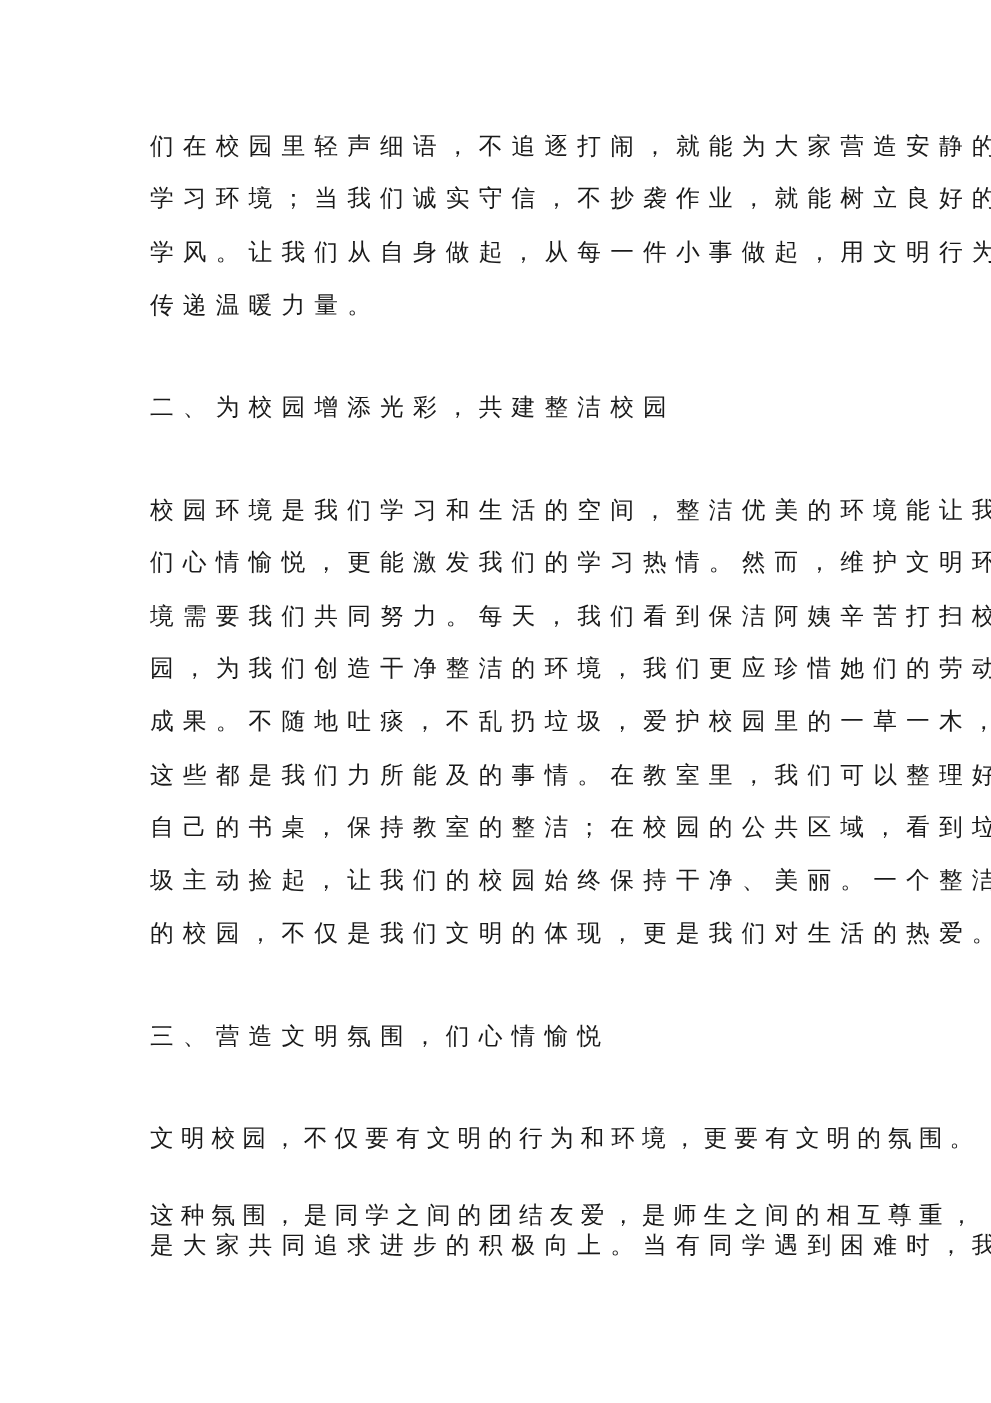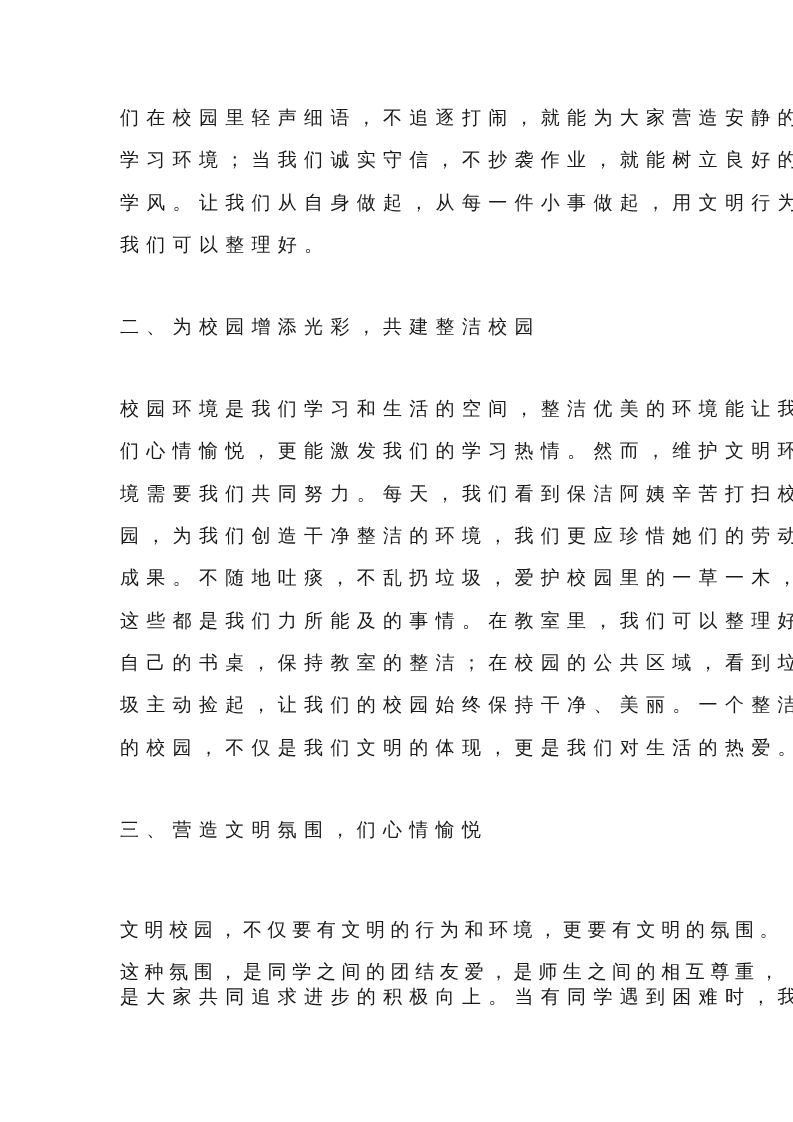--- a/index.html
+++ b/index.html
@@ -25,50 +25,49 @@
     position: absolute;
     left: 0;
     white-space: nowrap;
     font-size: 19px;
     line-height: 26px;
     letter-spacing: 7.3px;
     height: 26px;
   }
   .line.mixed {
     letter-spacing: 7.6px;
-    margin-top: 18px;
   }
 </style>
 </head>
 <body>
 
 <div class="page">
 
   <div>
     <div class="line" style="top:4px">们在校园里轻声细语，不追逐打闹，就能为大家营造安静的</div>
     <div class="line" style="top:46px">学习环境；当我们诚实守信，不抄袭作业，就能树立良好的</div>
     <div class="line" style="top:89px">学风。让我们从自身做起，从每一件小事做起，用文明行为</div>
-    <div class="line" style="top:131px">我们可以整理好。</div>
+    <div class="line" style="top:131px">传递温暖力量。</div>
   </div>
 
   <div class="line" style="top:213px">二、为校园增添光彩，共建整洁校园</div>
 
   <div>
     <div class="line" style="top:295px">校园环境是我们学习和生活的空间，整洁优美的环境能让我</div>
     <div class="line" style="top:337px">们心情愉悦，更能激发我们的学习热情。然而，维护文明环</div>
     <div class="line" style="top:380px">境需要我们共同努力。每天，我们看到保洁阿姨辛苦打扫校</div>
     <div class="line" style="top:422px">园，为我们创造干净整洁的环境，我们更应珍惜她们的劳动</div>
     <div class="line" style="top:464px">成果。不随地吐痰，不乱扔垃圾，爱护校园里的一草一木，</div>
     <div class="line" style="top:507px">这些都是我们力所能及的事情。在教室里，我们可以整理好</div>
     <div class="line" style="top:549px">自己的书桌，保持教室的整洁；在校园的公共区域，看到垃</div>
     <div class="line" style="top:591px">圾主动捡起，让我们的校园始终保持干净、美丽。一个整洁</div>
     <div class="line" style="top:634px">的校园，不仅是我们文明的体现，更是我们对生活的热爱。</div>
   </div>
 
   <div class="line" style="top:716px">三、营造文明氛围，们心情愉悦</div>
 
   <div>
     <div class="line mixed" style="top:798px; letter-spacing:5.6px">文明校园，不仅要有文明的行为和环境，更要有文明的氛围。</div>
-    <div class="line mixed" style="top:840px; letter-spacing:5.6px">这种氛围，是同学之间的团结友爱，是师生之间的相互尊重，</div>
+    <div class="line mixed" style="top:859px; letter-spacing:5.6px">这种氛围，是同学之间的团结友爱，是师生之间的相互尊重，</div>
     <div class="line" style="top:883px">是大家共同追求进步的积极向上。当有同学遇到困难时，我</div>
   </div>
 
 </div>
 
 </body></html>

